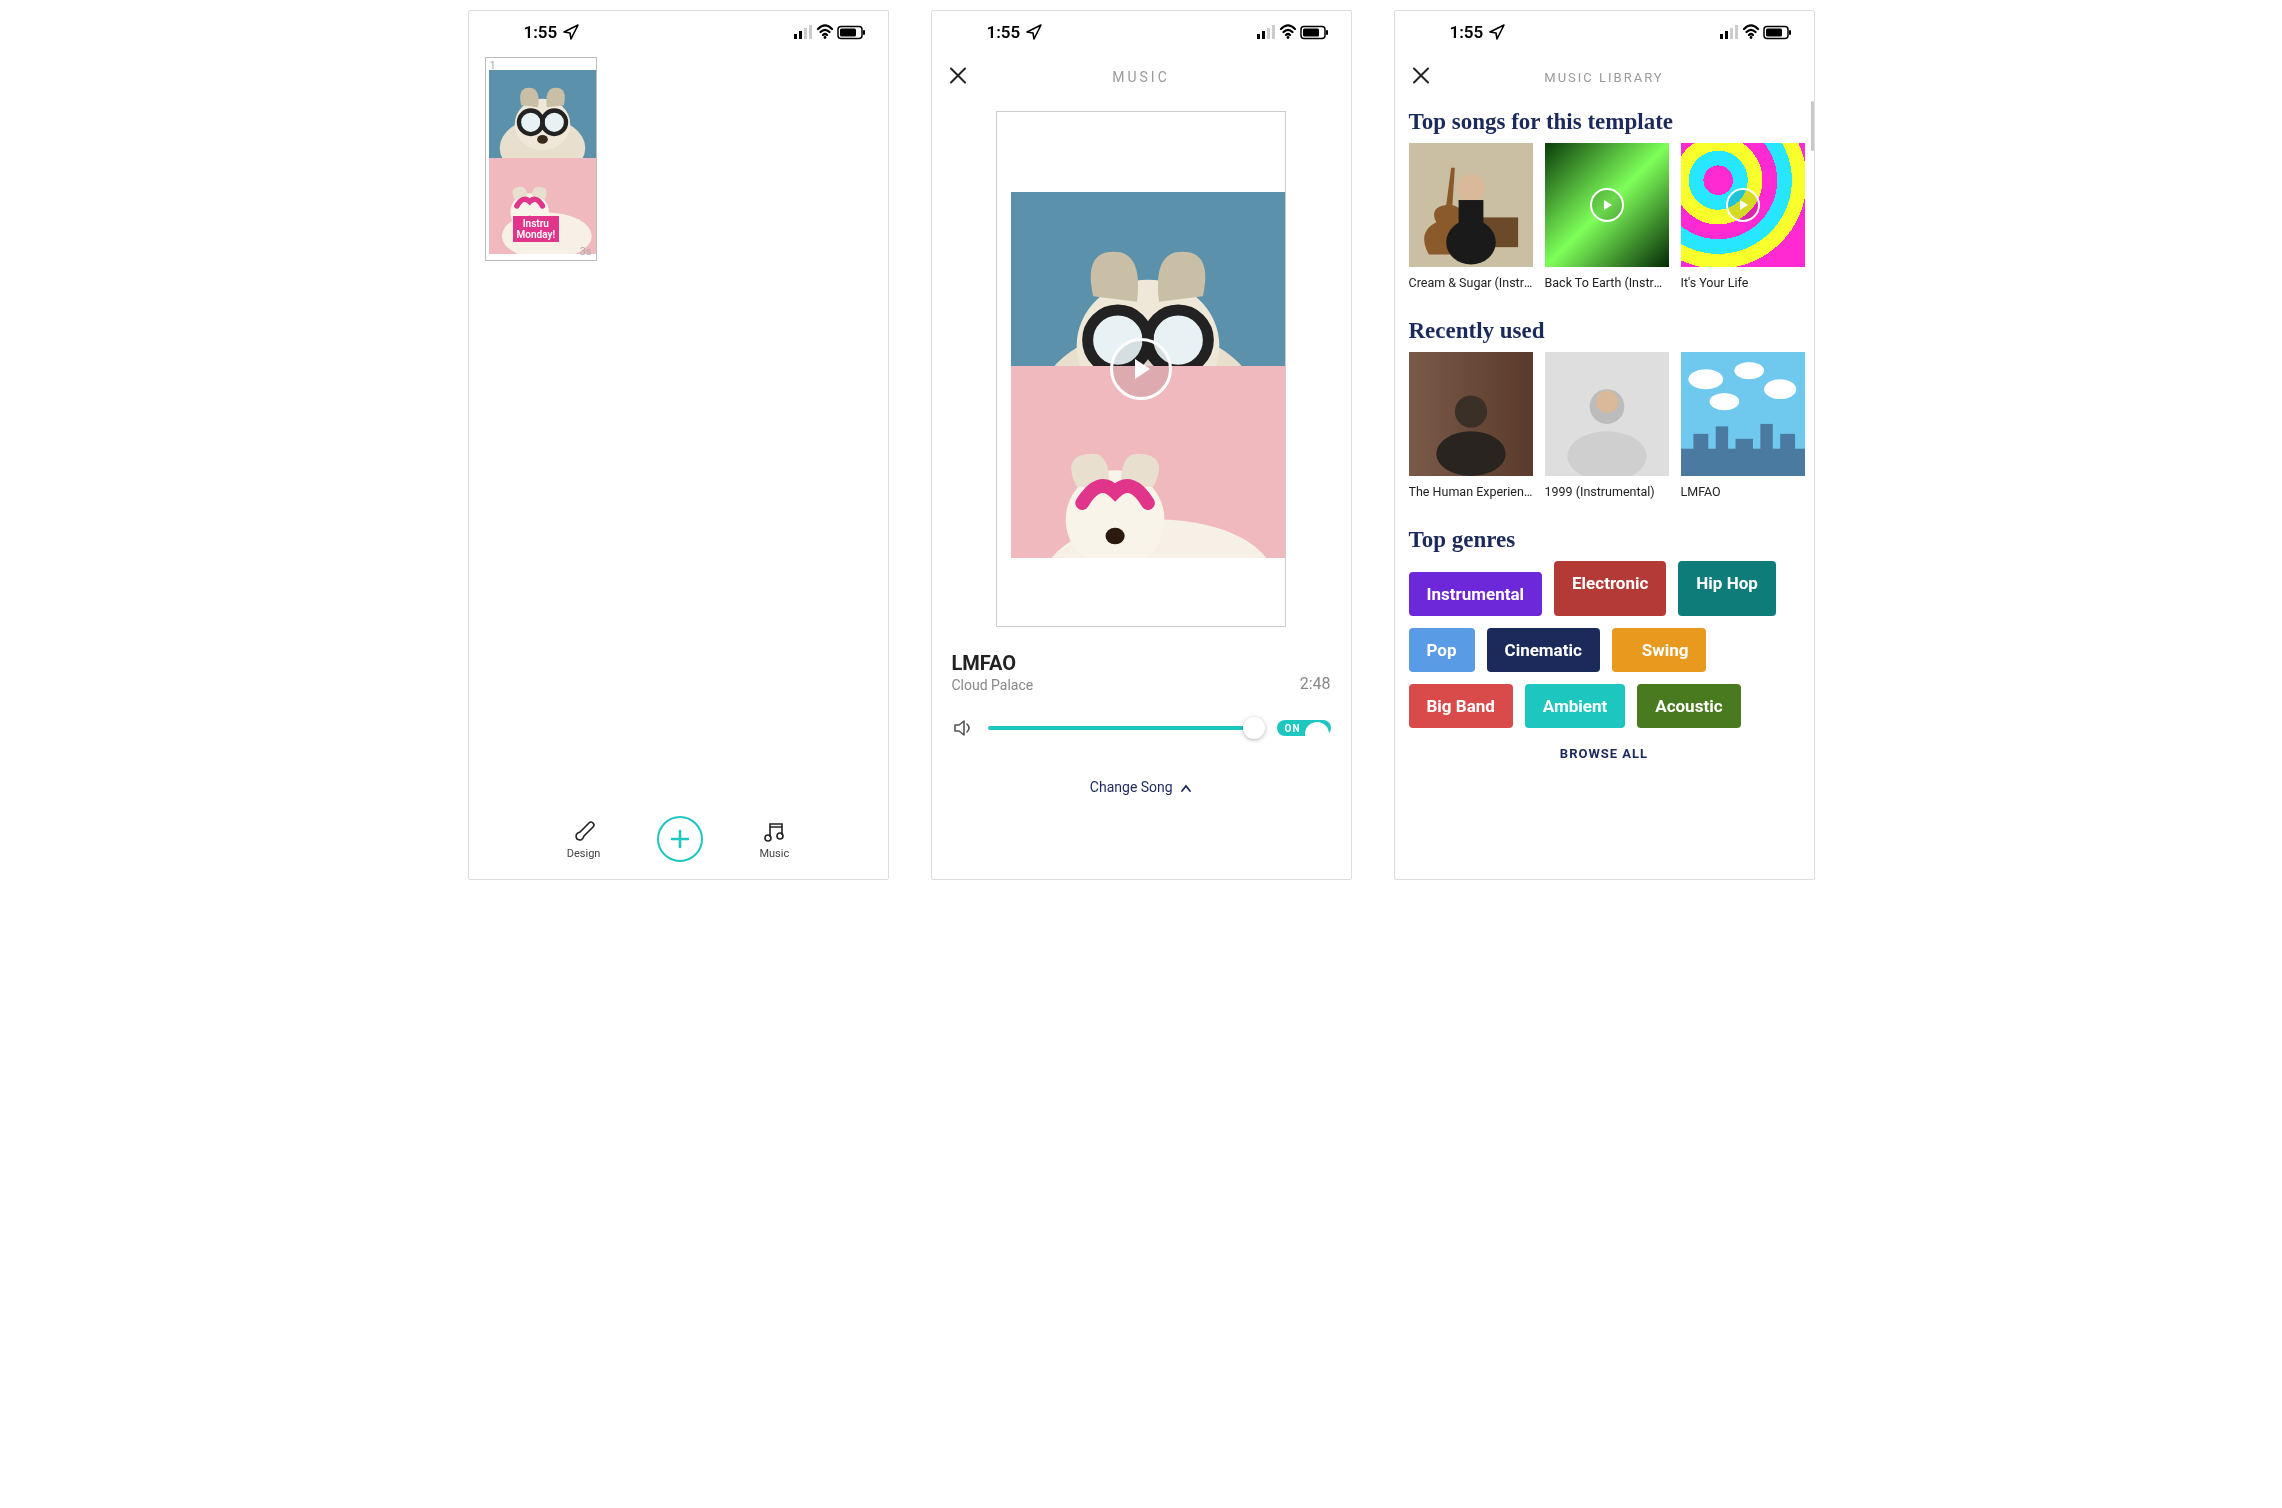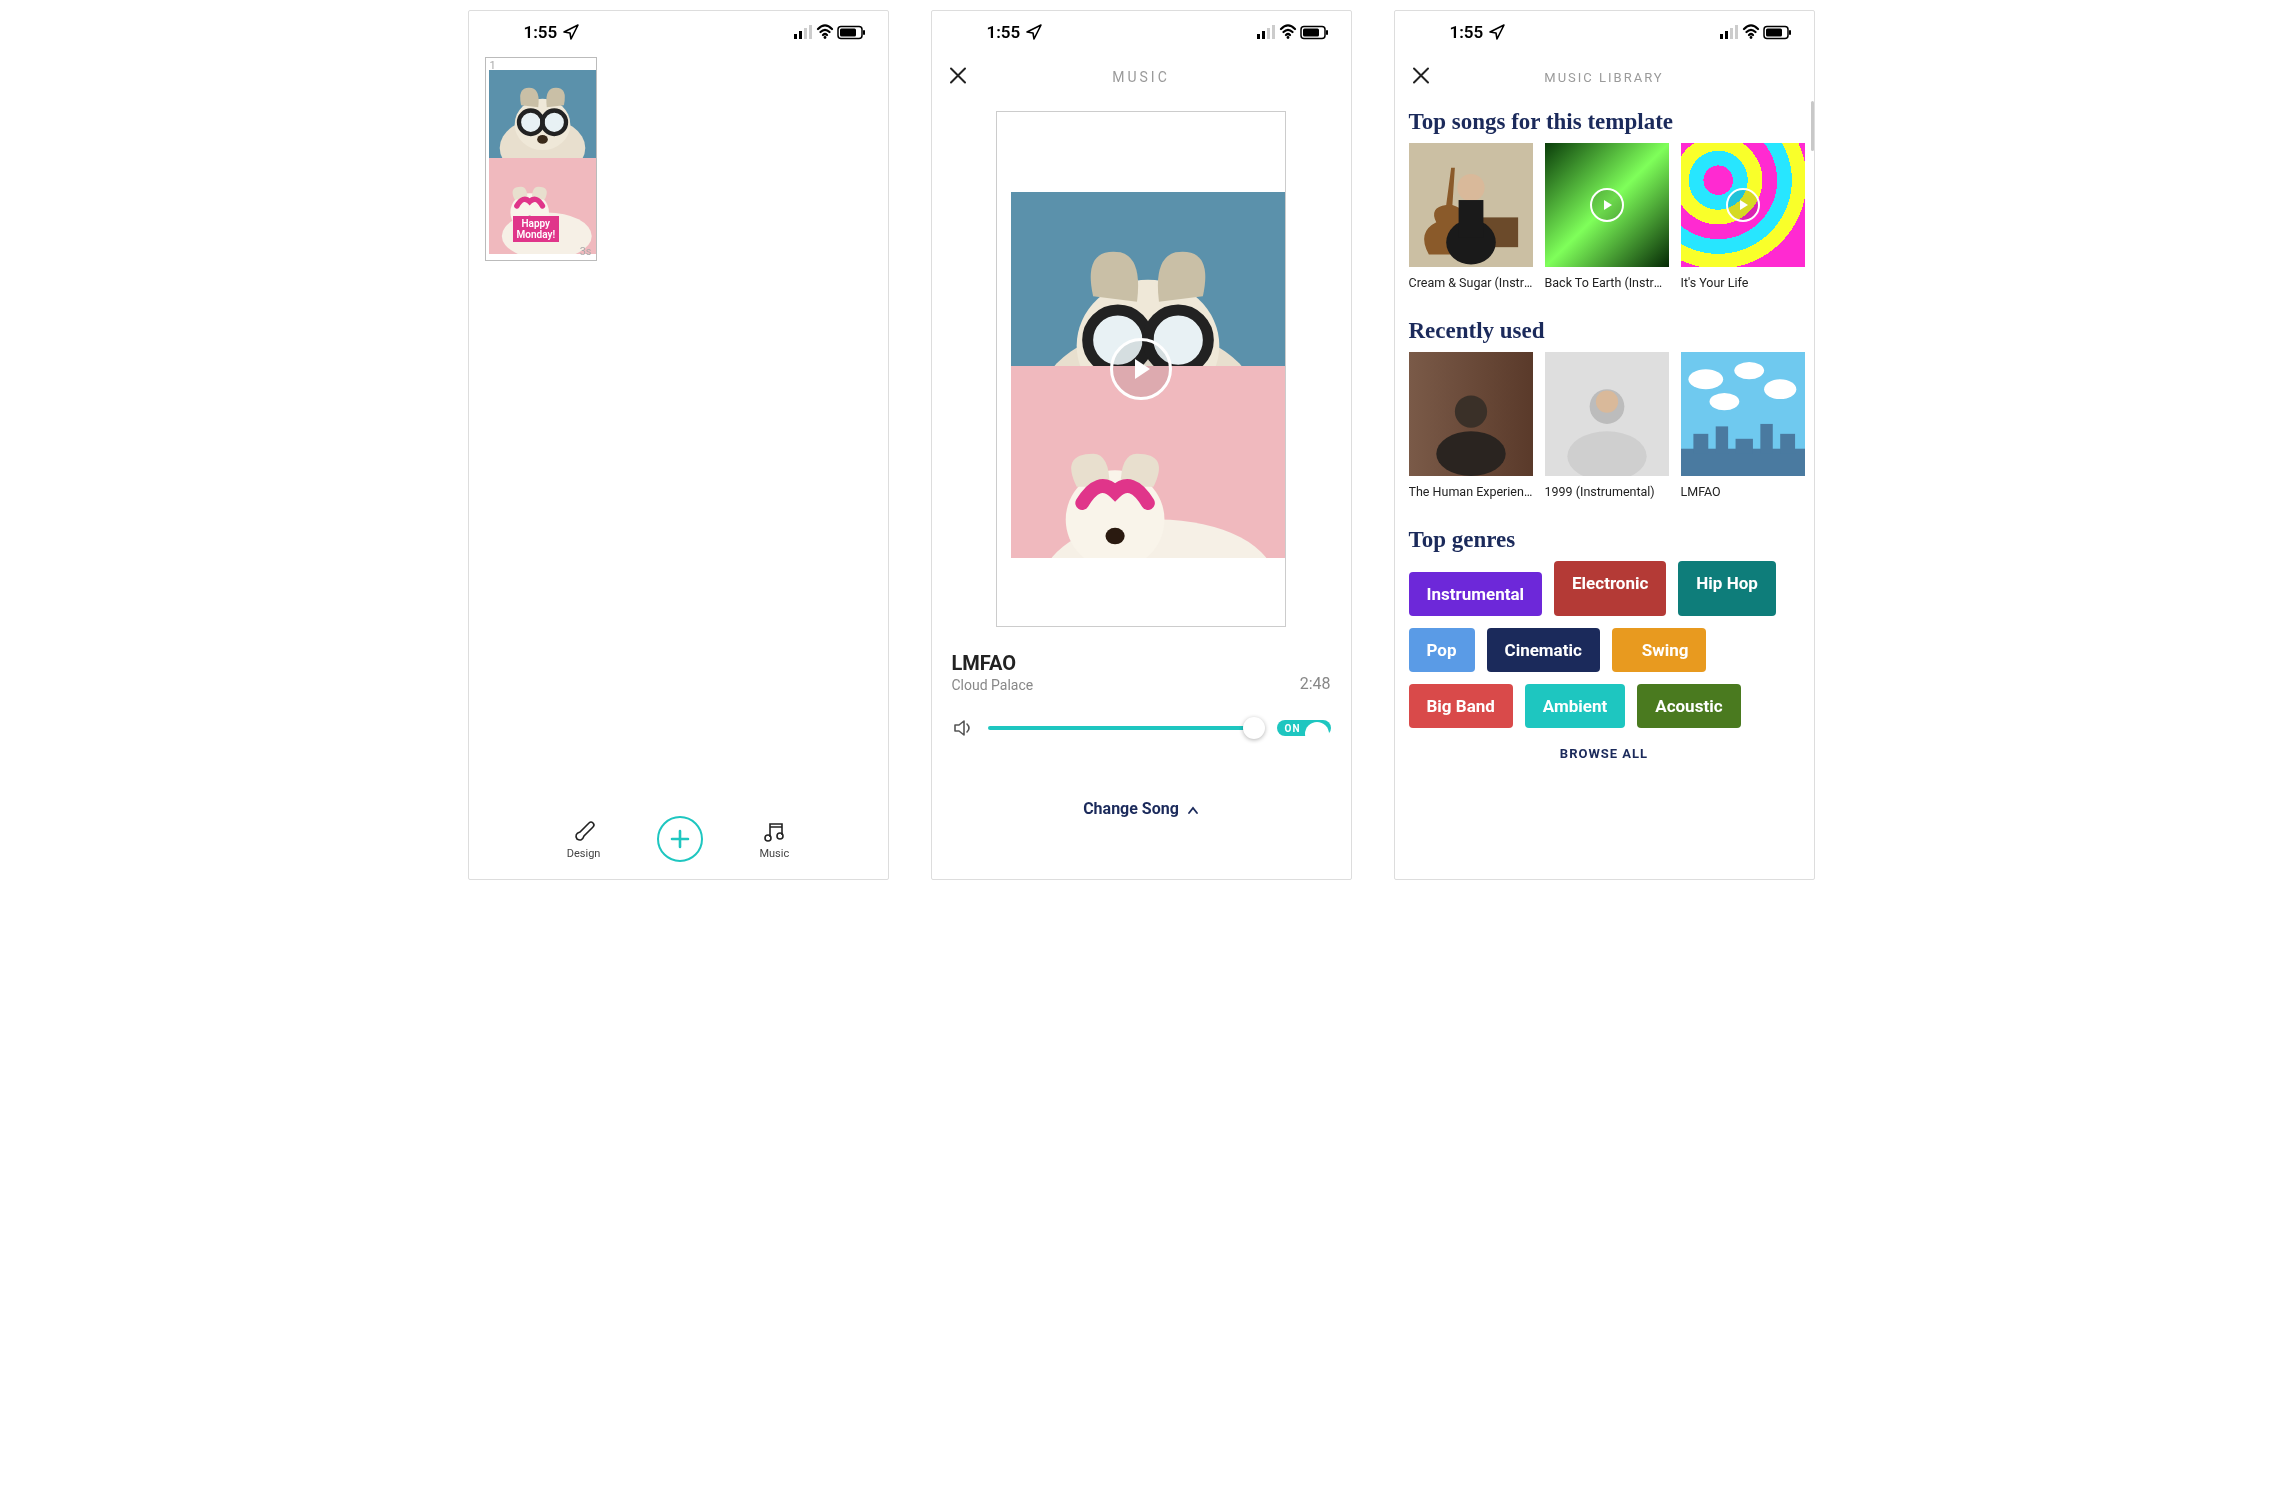--- a/index.html
+++ b/index.html
@@ -126,22 +126,22 @@
     width:54px; height:16px; border-radius:14px; background:#1ec6c0;
     position:relative; display:flex; align-items:center;
     color:#fff; font-size:10px; font-weight:700; letter-spacing:1px;
     padding-left:8px;
   }
   .toggle .knob {
     position:absolute; right:2px; top:2px; width:24px; height:24px;
     border-radius:50%; background:#fff;
   }
   .change-song {
-    text-align:center; font-size:16px; font-weight:700;
-    color:#1b2a5b; margin-top:60px; padding-bottom:8px;
+    text-align:center; font-size:14px; font-weight:400;
+    color:#1b2a5b; margin-top:40px; padding-bottom:8px;
   }
 
   
   .header3 {
     height: 48px;
     display:flex; align-items:center; justify-content:center;
     position:relative;
     color:#9a9a9a; letter-spacing:2px; font-size:13px;
   }
   .lib { padding: 0 14px 4px; overflow:hidden; flex:1; position:relative; }
@@ -243,21 +243,21 @@
       <div class="img-top">
         <svg class="dog-svg" viewBox="0 0 100 100" preserveAspectRatio="xMidYMid slice">
             <use href="#dog-glasses-art"></use>
           </svg>
       </div>
       <div class="img-bot">
         <svg class="dog-svg" viewBox="0 0 100 100" preserveAspectRatio="xMidYMid slice">
             <use href="#dog-pink-art"></use>
           </svg>
         <div class="happy-banner">
-          <div>Happy</div>
+          <div>Instru</div>
           <div>Monday!</div>
         </div>
       </div>
       <span class="dur">3s</span>
     </div>
   </div>
 
   <div class="bottom-bar1">
     <div class="bb-item">
       <svg width="26" height="26">

